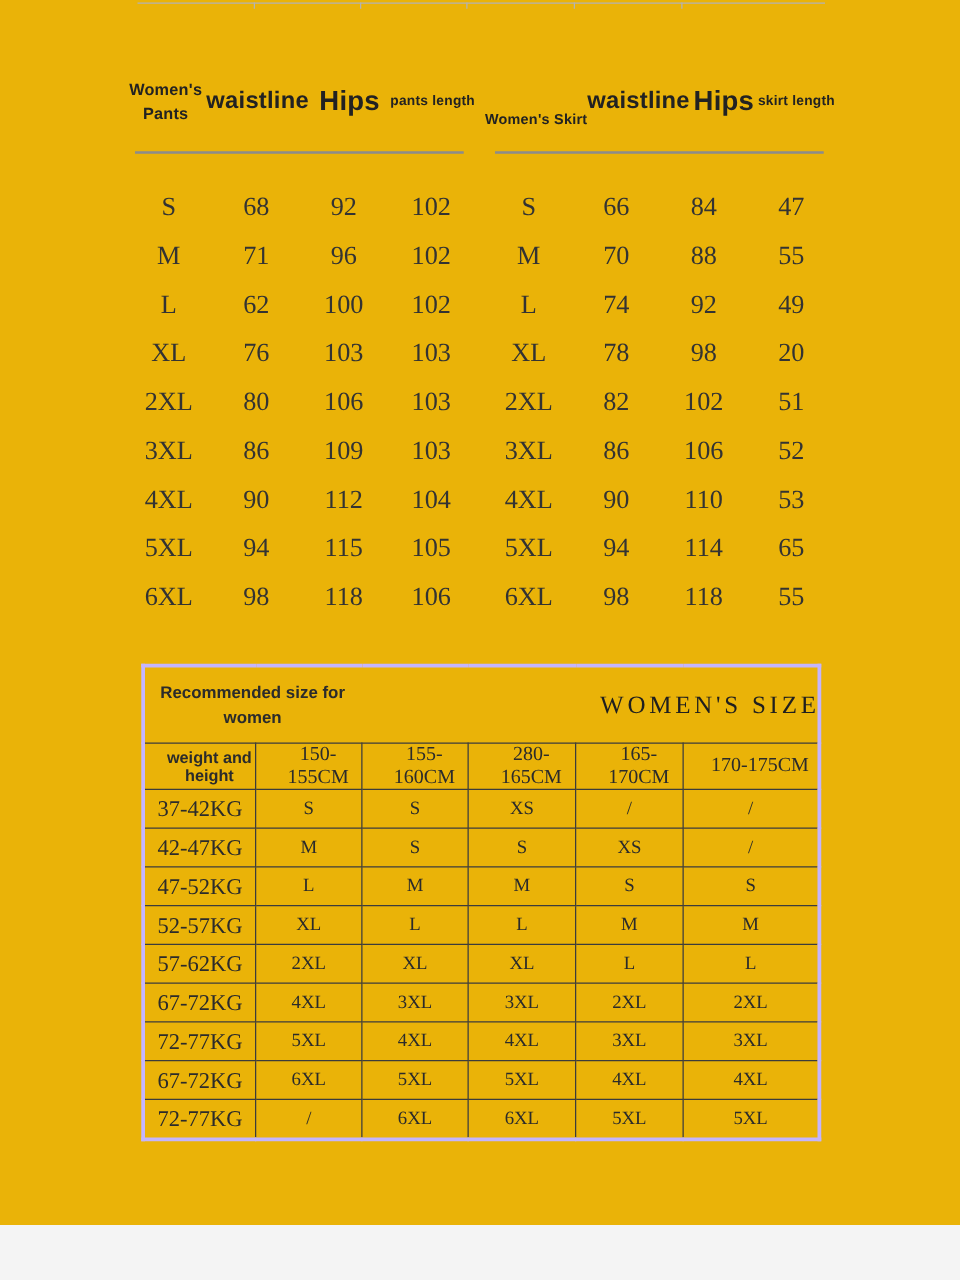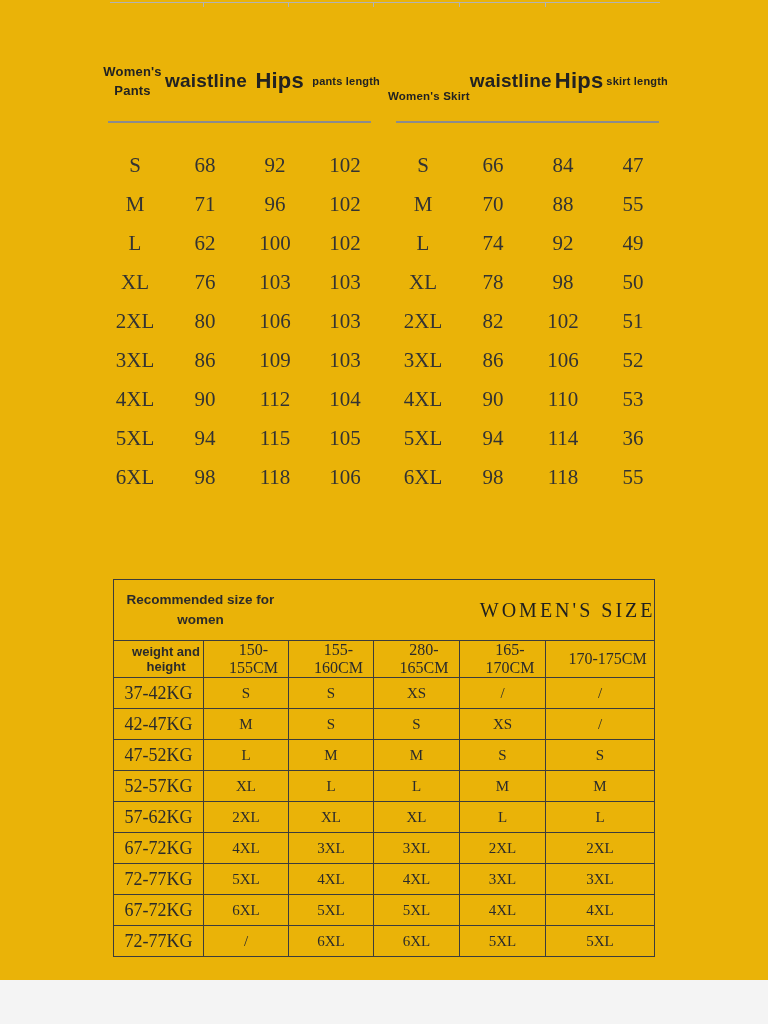--- a/index.html
+++ b/index.html
@@ -48,22 +48,21 @@
   .grow{display:flex;height:39px;}
   .gc{
     flex:1 1 0;text-align:center;line-height:39px;
     font-family:"Liberation Serif",serif;font-size:21px;color:#333;
   }
 
   
   table.rec{
     position:absolute;left:113px;top:531px;width:541px;
     border-collapse:collapse;table-layout:fixed;
-    border:1px solid #c4b5fd;
-    margin-top:48px;
+    border:3px solid #c4b5fd;
   }
   table.rec td,table.rec th{
     border:1px solid #3c3c3c;padding:0;text-align:center;vertical-align:middle;
   }
   tr.titlerow td{height:60px;position:relative;}
   .title-left{
     position:absolute;left:0;top:0;width:32%;height:100%;
     display:flex;flex-direction:column;justify-content:center;align-items:center;
     font-size:13.5px;font-weight:700;color:#2b2b2b;line-height:20px;
   }
@@ -209,21 +208,21 @@
           <div class="gc">L</div>
           <div class="gc">74</div>
           <div class="gc">92</div>
           <div class="gc">49</div>
         </div>
 
         <div class="grow">
           <div class="gc">XL</div>
           <div class="gc">78</div>
           <div class="gc">98</div>
-          <div class="gc">50</div>
+          <div class="gc">20</div>
         </div>
 
         <div class="grow">
           <div class="gc">2XL</div>
           <div class="gc">82</div>
           <div class="gc">102</div>
           <div class="gc">51</div>
         </div>
 
         <div class="grow">
@@ -237,21 +236,21 @@
           <div class="gc">4XL</div>
           <div class="gc">90</div>
           <div class="gc">110</div>
           <div class="gc">53</div>
         </div>
 
         <div class="grow">
           <div class="gc">5XL</div>
           <div class="gc">94</div>
           <div class="gc">114</div>
-          <div class="gc">36</div>
+          <div class="gc">65</div>
         </div>
 
         <div class="grow">
           <div class="gc">6XL</div>
           <div class="gc">98</div>
           <div class="gc">118</div>
           <div class="gc">55</div>
         </div>
       </div>
   </section>

